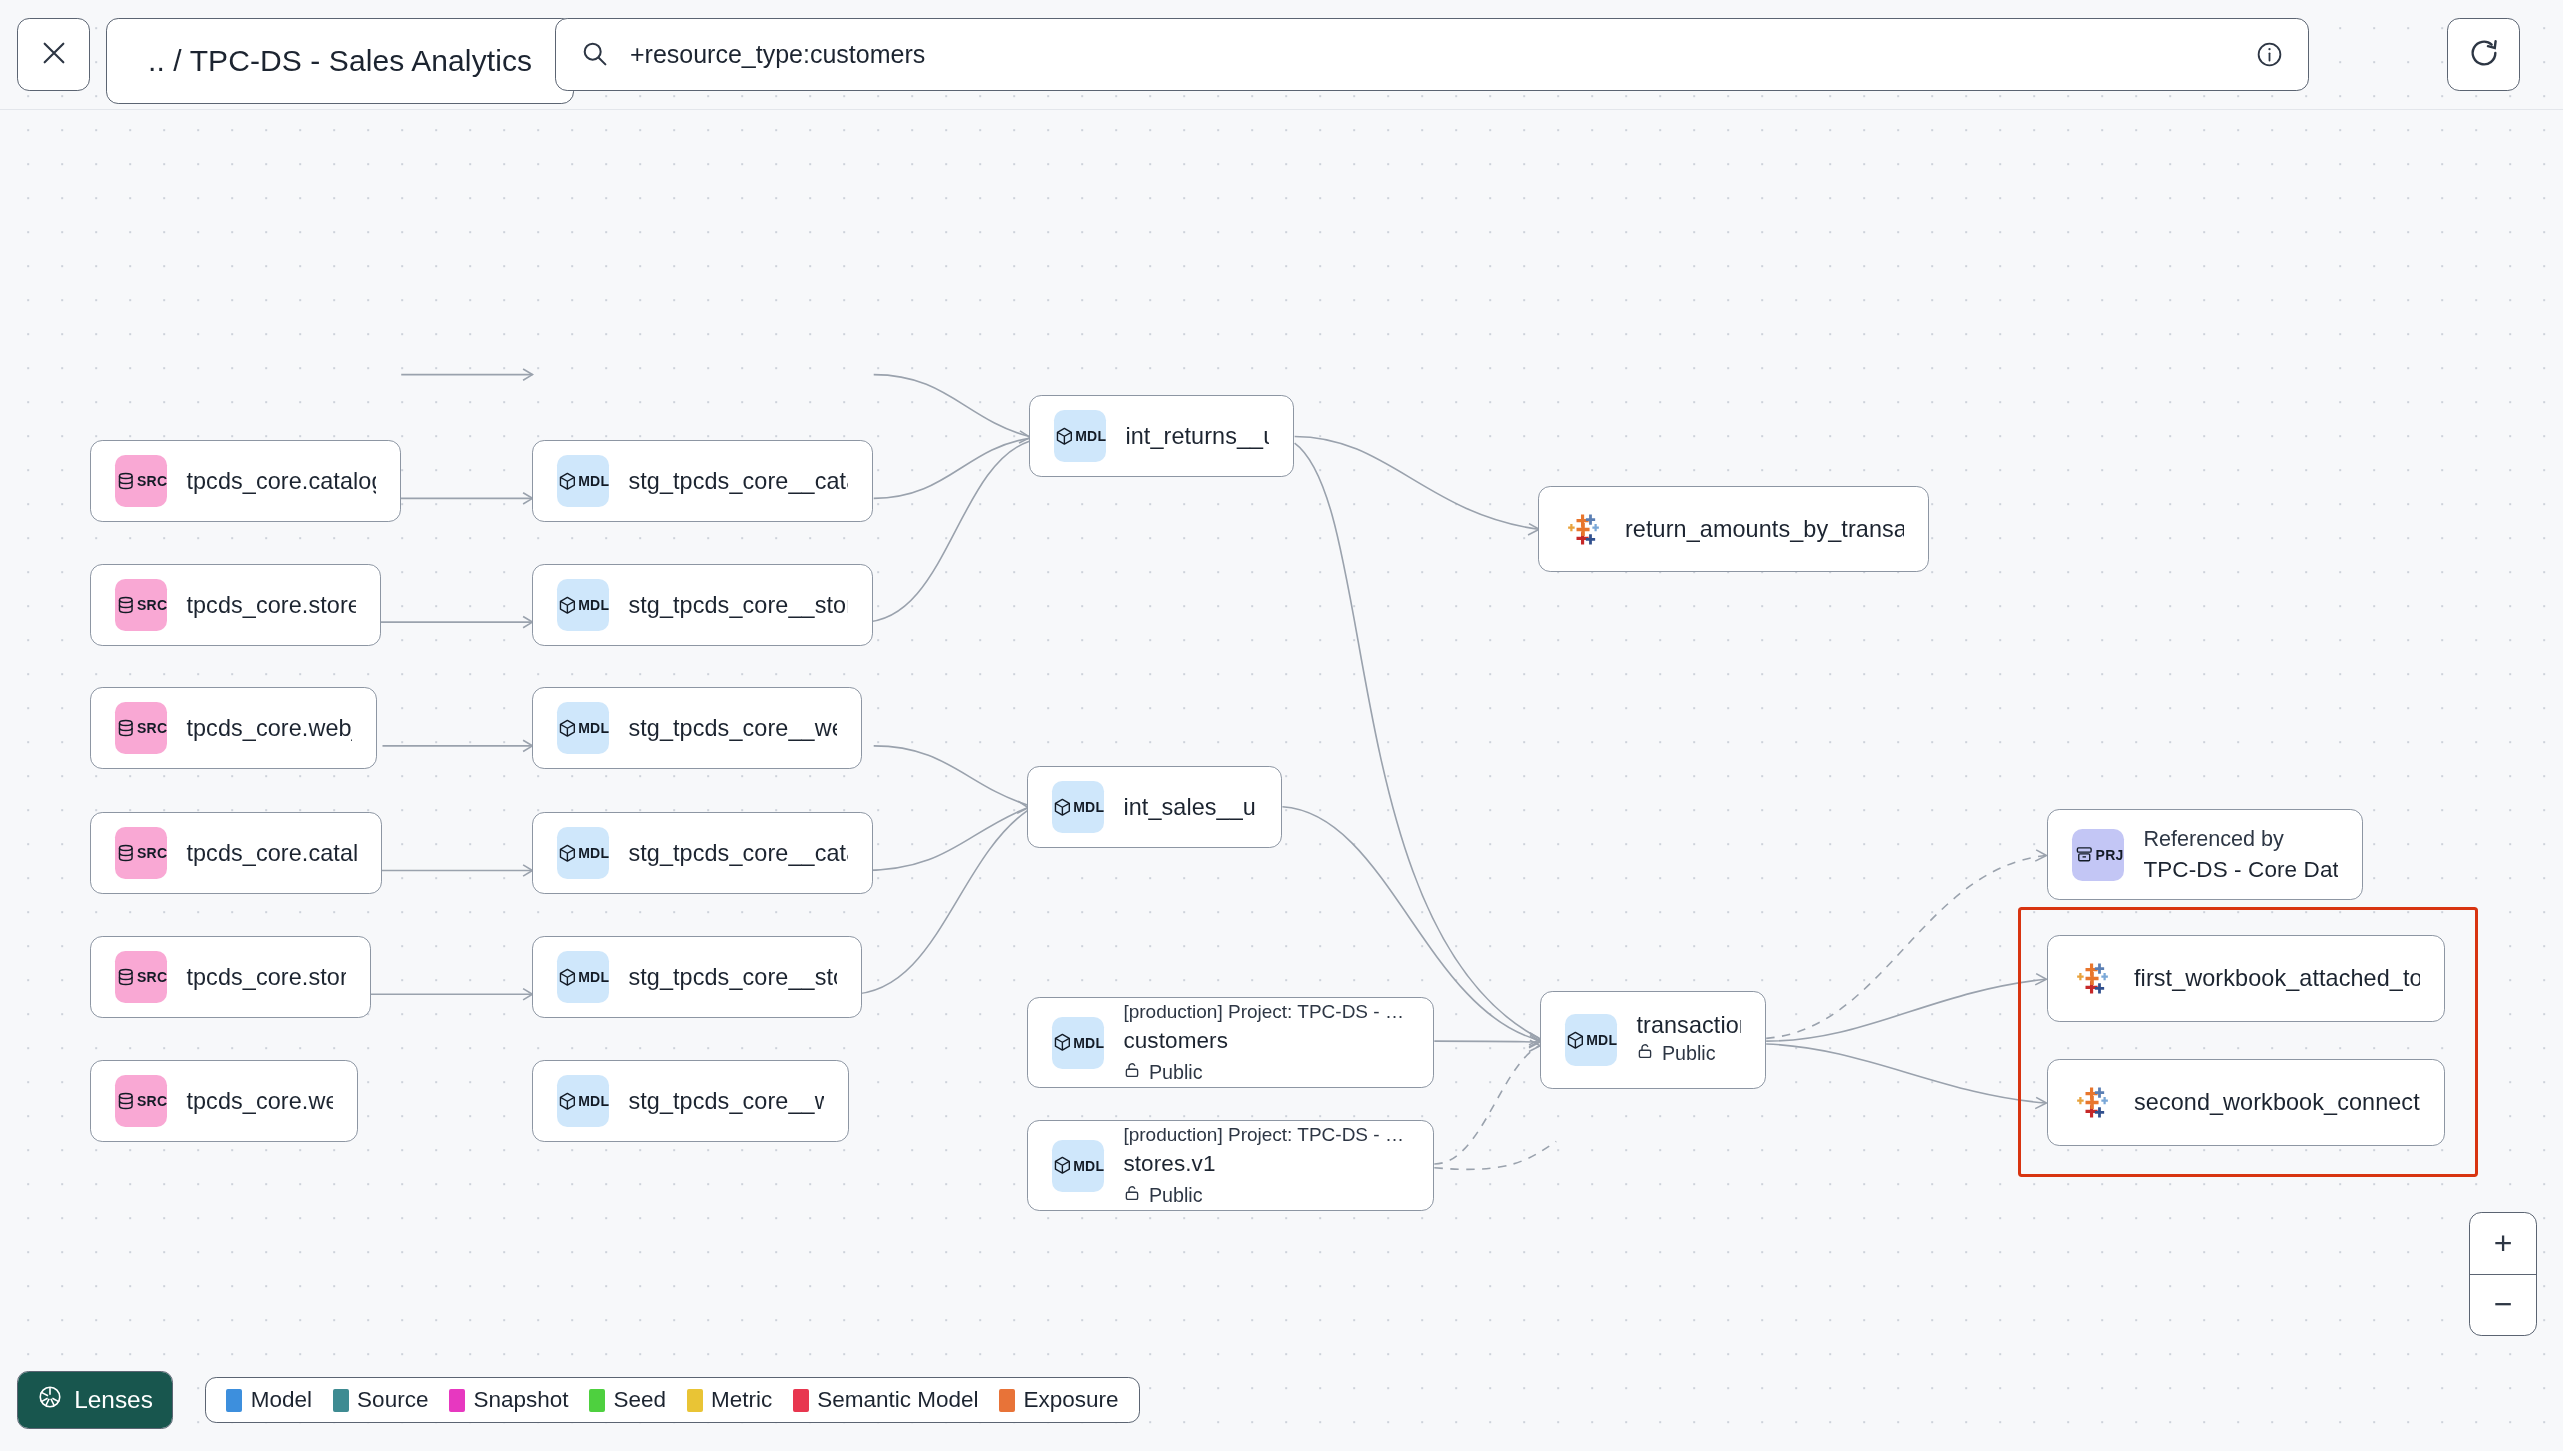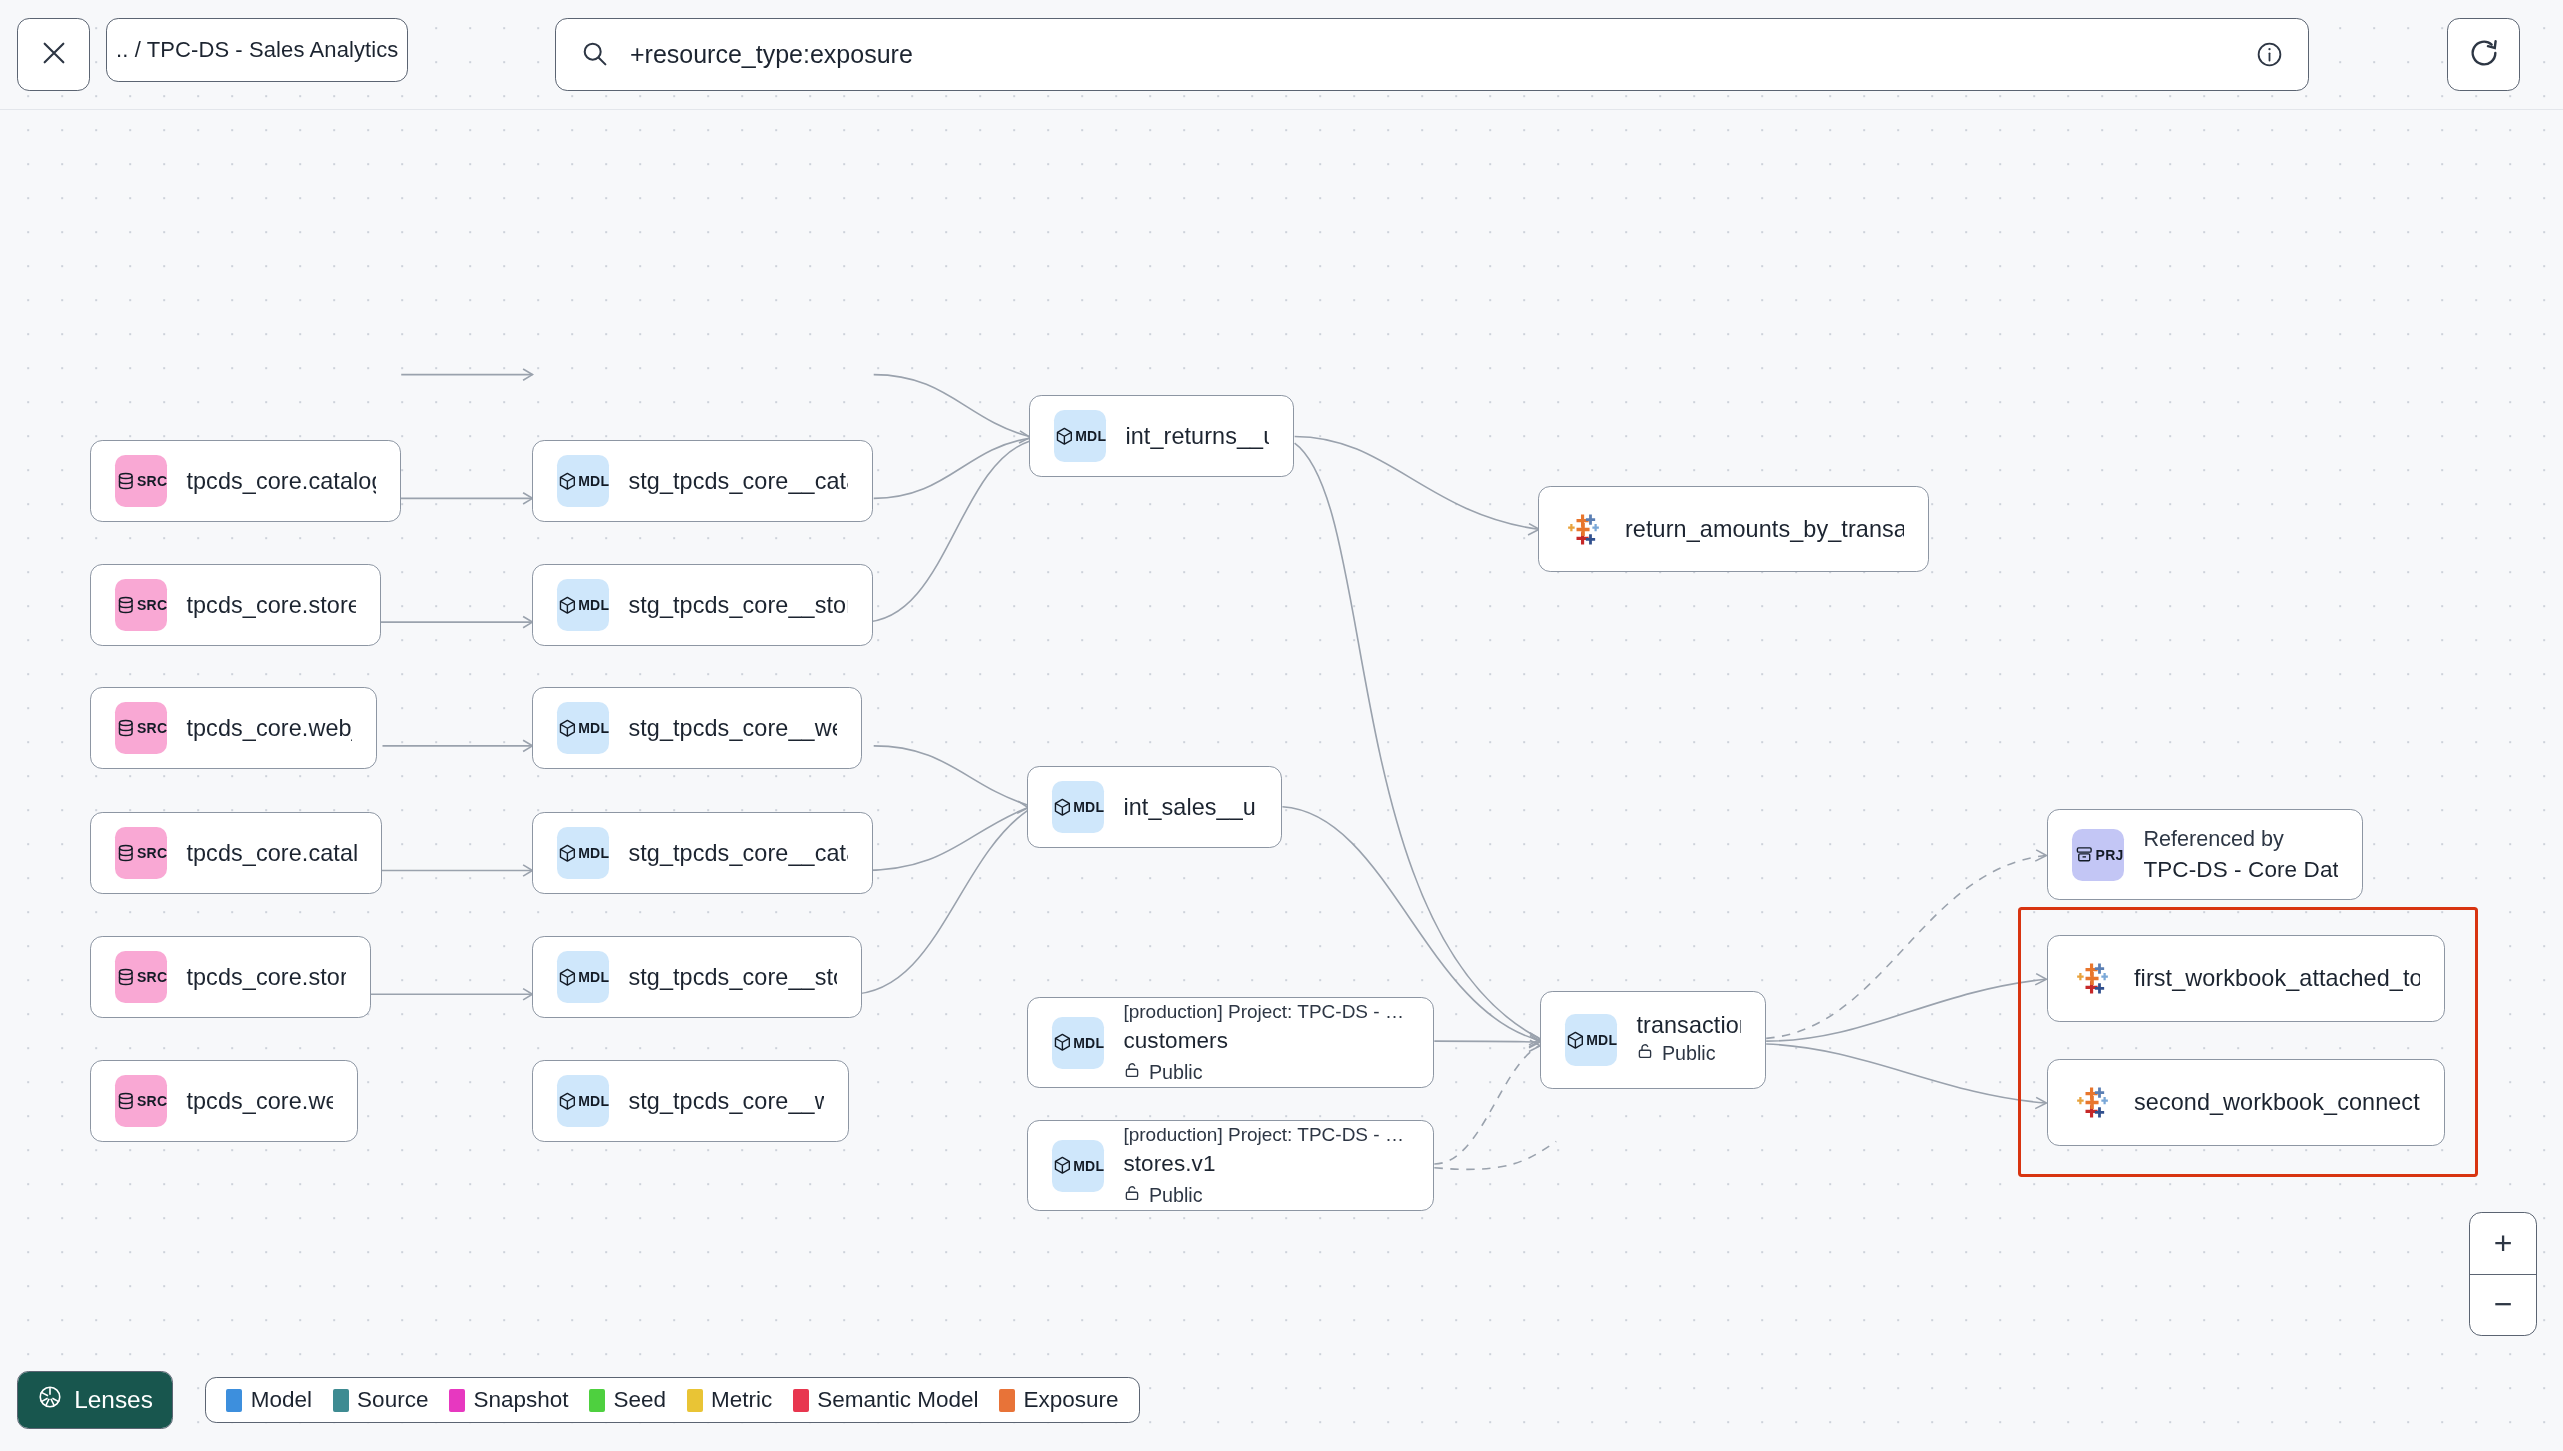--- a/index.html
+++ b/index.html
@@ -26,22 +26,22 @@
     border-bottom:0.9px solid #e3e6eb;
     z-index: 40;
   }
   .tb-btn {
     position:absolute; background:#fff; border:1.5px solid #5b6472;
     border-radius:12.2px; display:flex; align-items:center; justify-content:center;
     cursor:pointer;
   }
   #close-btn { left:17px; top:18px; width:73px; height:73px; }
   #breadcrumb-btn {
-    left:106px; top:18px; height:64px; padding:0 9px;
-    font-size:22px; color:#1c2430; white-space:nowrap; letter-spacing:0.1px;
+    left:106px; top:18px; height:86px; padding:0 41px;
+    font-size:30px; color:#1c2430; white-space:nowrap; letter-spacing:0.1px;
   }
   #searchbar {
     position:absolute; left:555px; top:18px; width:1754px; height:73px;
     background:#fff; border:1.5px solid #5b6472; border-radius:12.2px;
     display:flex; align-items:center; padding:0 24.4px; cursor:text;
   }
   #search-text { font-size:25px; color:#1c2430; margin-left:20.6px; }
   #info-icon-wrap { margin-left:auto; display:flex; align-items:center; }
   #refresh-btn { left:2447px; top:18px; width:73px; height:73px; }
 
@@ -133,21 +133,21 @@
     <span>.. / TPC-DS - Sales Analytics</span>
   </div>
 
   <div id="searchbar">
     <span>
       <svg width="29" height="29" viewBox="0 0 24 24" fill="none" stroke="#2d3644" stroke-width="1.7" stroke-linecap="round">
         <circle cx="10.5" cy="10.5" r="6.6"></circle>
           <path d="M15.3 15.3 L21 21"></path>
       </svg>
     </span>
-    <span id="search-text">+resource_type:exposure</span>
+    <span id="search-text">+resource_type:customers</span>
     <span id="info-icon-wrap">
       <svg width="29" height="29" viewBox="0 0 24 24" fill="none" stroke="#2d3644" stroke-width="1.5">
         <circle cx="12" cy="12" r="9"></circle>
         <path d="M12 11v6" stroke-linecap="round"></path>
         <circle cx="12" cy="7.6" r="0.95" fill="#2d3644" stroke="none"></circle>
       </svg>
     </span>
   </div>
 
   <div class="tb-btn" id="refresh-btn">

